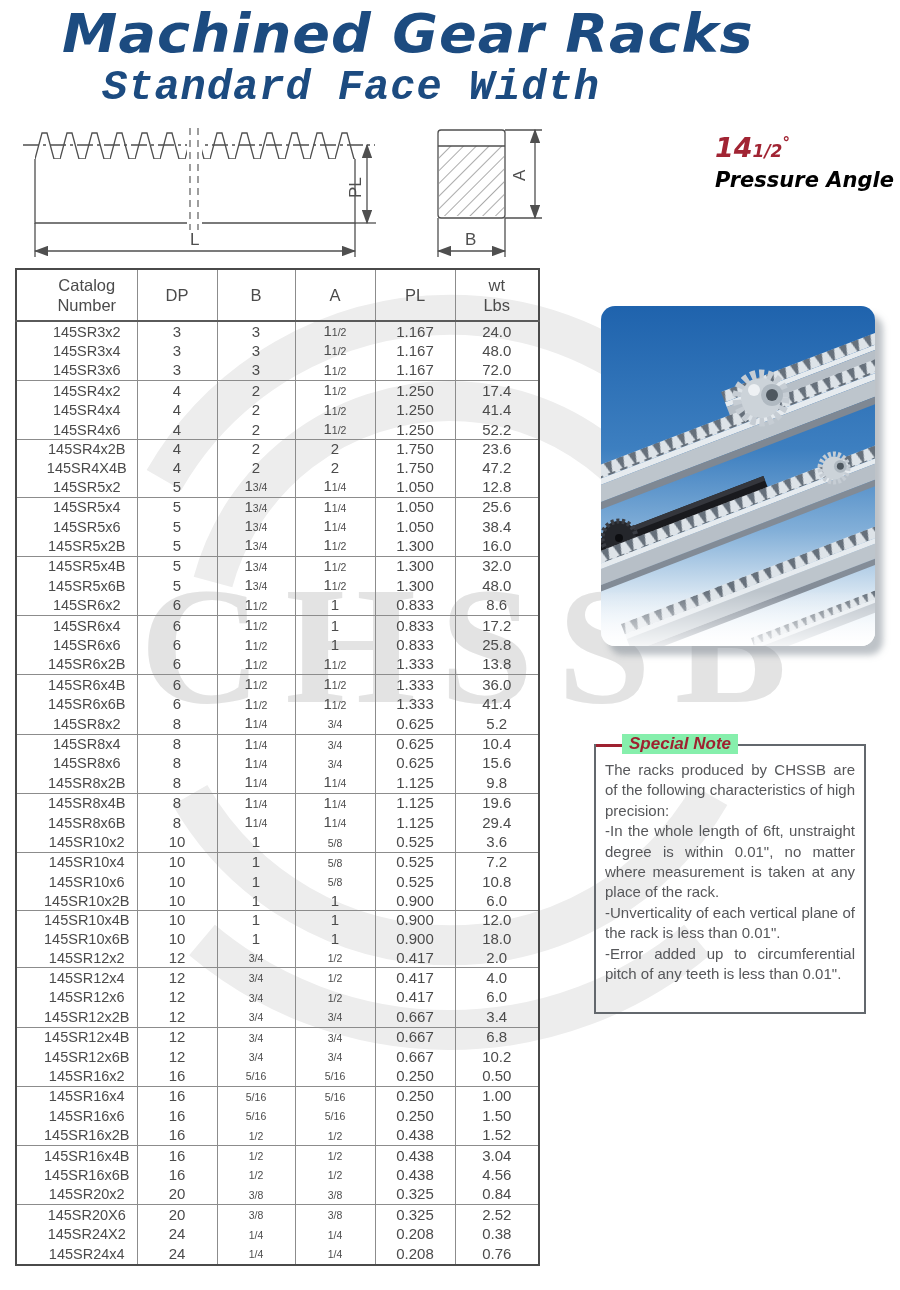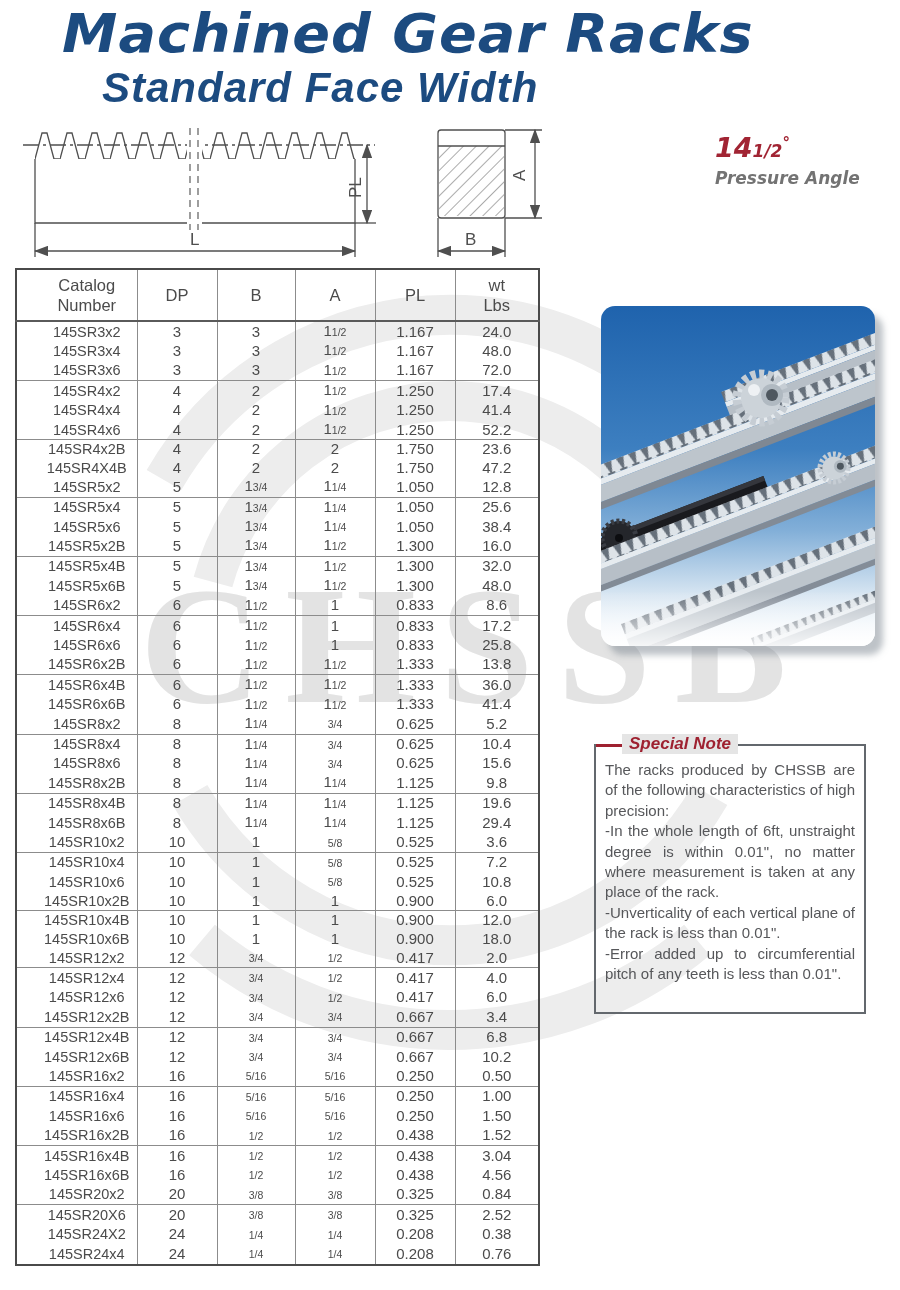--- a/index.html
+++ b/index.html
@@ -15,33 +15,33 @@
   }
   
   .title {
     position:absolute; left:62px; top:2px; z-index:2;
     font-family:"DejaVu Sans", sans-serif; font-weight:bold; font-style:italic;
     font-size:54px; letter-spacing:1px; color:#1c4b80; white-space:nowrap;
     transform:scaleX(1.03); transform-origin:left top;
   }
   .subtitle {
     position:absolute; left:102px; top:64px; z-index:2;
-    font-family:Liberation Sans, sans-serif; font-weight:bold; font-style:italic;
+    font-family:Liberation Mono, monospace; font-weight:bold; font-style:italic;
     font-size:42px; letter-spacing:1px; color:#1c4b80; white-space:nowrap;
   }
   
   .drawing { position:absolute; left:20px; top:118px; z-index:2; }
   .dim-label { font-family:"Liberation Sans", sans-serif; font-size:17px; fill:#4f4f4f; }
   
   .pa { position:absolute; left:715px; top:128px; width:185px; text-align:left; z-index:2;
         font-family:"DejaVu Sans", sans-serif; font-style:italic; font-weight:bold; }
   .pa-top { color:#a12433; font-size:27px; line-height:30px; white-space:nowrap; }
   .pa-frac { font-size:17px; }
   .pa-deg { font-size:15px; vertical-align:9px; }
-  .pa-label { color:#737373; font-size:17px; margin-top:2px; white-space:nowrap; }
+  .pa-label { color:#000000; font-size:21px; margin-top:2px; white-space:nowrap; }
   
   .spec-table {
     position:absolute; left:15px; top:268px; z-index:2;
     border-collapse:collapse; table-layout:fixed; width:523px;
     background:transparent; color:#4b4b4b;
   }
   .spec-table, .spec-table tr, .spec-table td, .spec-table th { box-sizing:border-box; }
   .spec-table { border:2px solid #4a4a4a; }
   .spec-table th, .spec-table td {
     border-left:1px solid #8c8c8c; text-align:center; padding:0; overflow:hidden;
@@ -61,21 +61,21 @@
     border-radius:14px; overflow:hidden;
     box-shadow:8px 9px 6px rgba(125,135,146,0.50);
   }
   
   .note {
     position:absolute; left:594px; top:744px; width:268px; height:266px; z-index:2;
     border:2px solid #63686d; background:transparent;
   }
   .note-dash { position:absolute; left:0; top:-2px; width:26px; height:3px; background:#9e2130; }
   .note-title {
-    position:absolute; top:-12px; left:26px; background:#e5e5e5; padding:0 7px;
+    position:absolute; top:-12px; left:26px; background:#86efac; padding:0 7px;
     color:#9e2130; font-weight:bold; font-style:italic; font-size:17px; white-space:nowrap;
   }
   .note-body { padding:14px 9px 0 9px; }
   .note-p {
     font-size:15px; line-height:1.36; color:#56575a; text-align:justify; margin:0;
   }
 </style>
 </head>
 <body>
 

